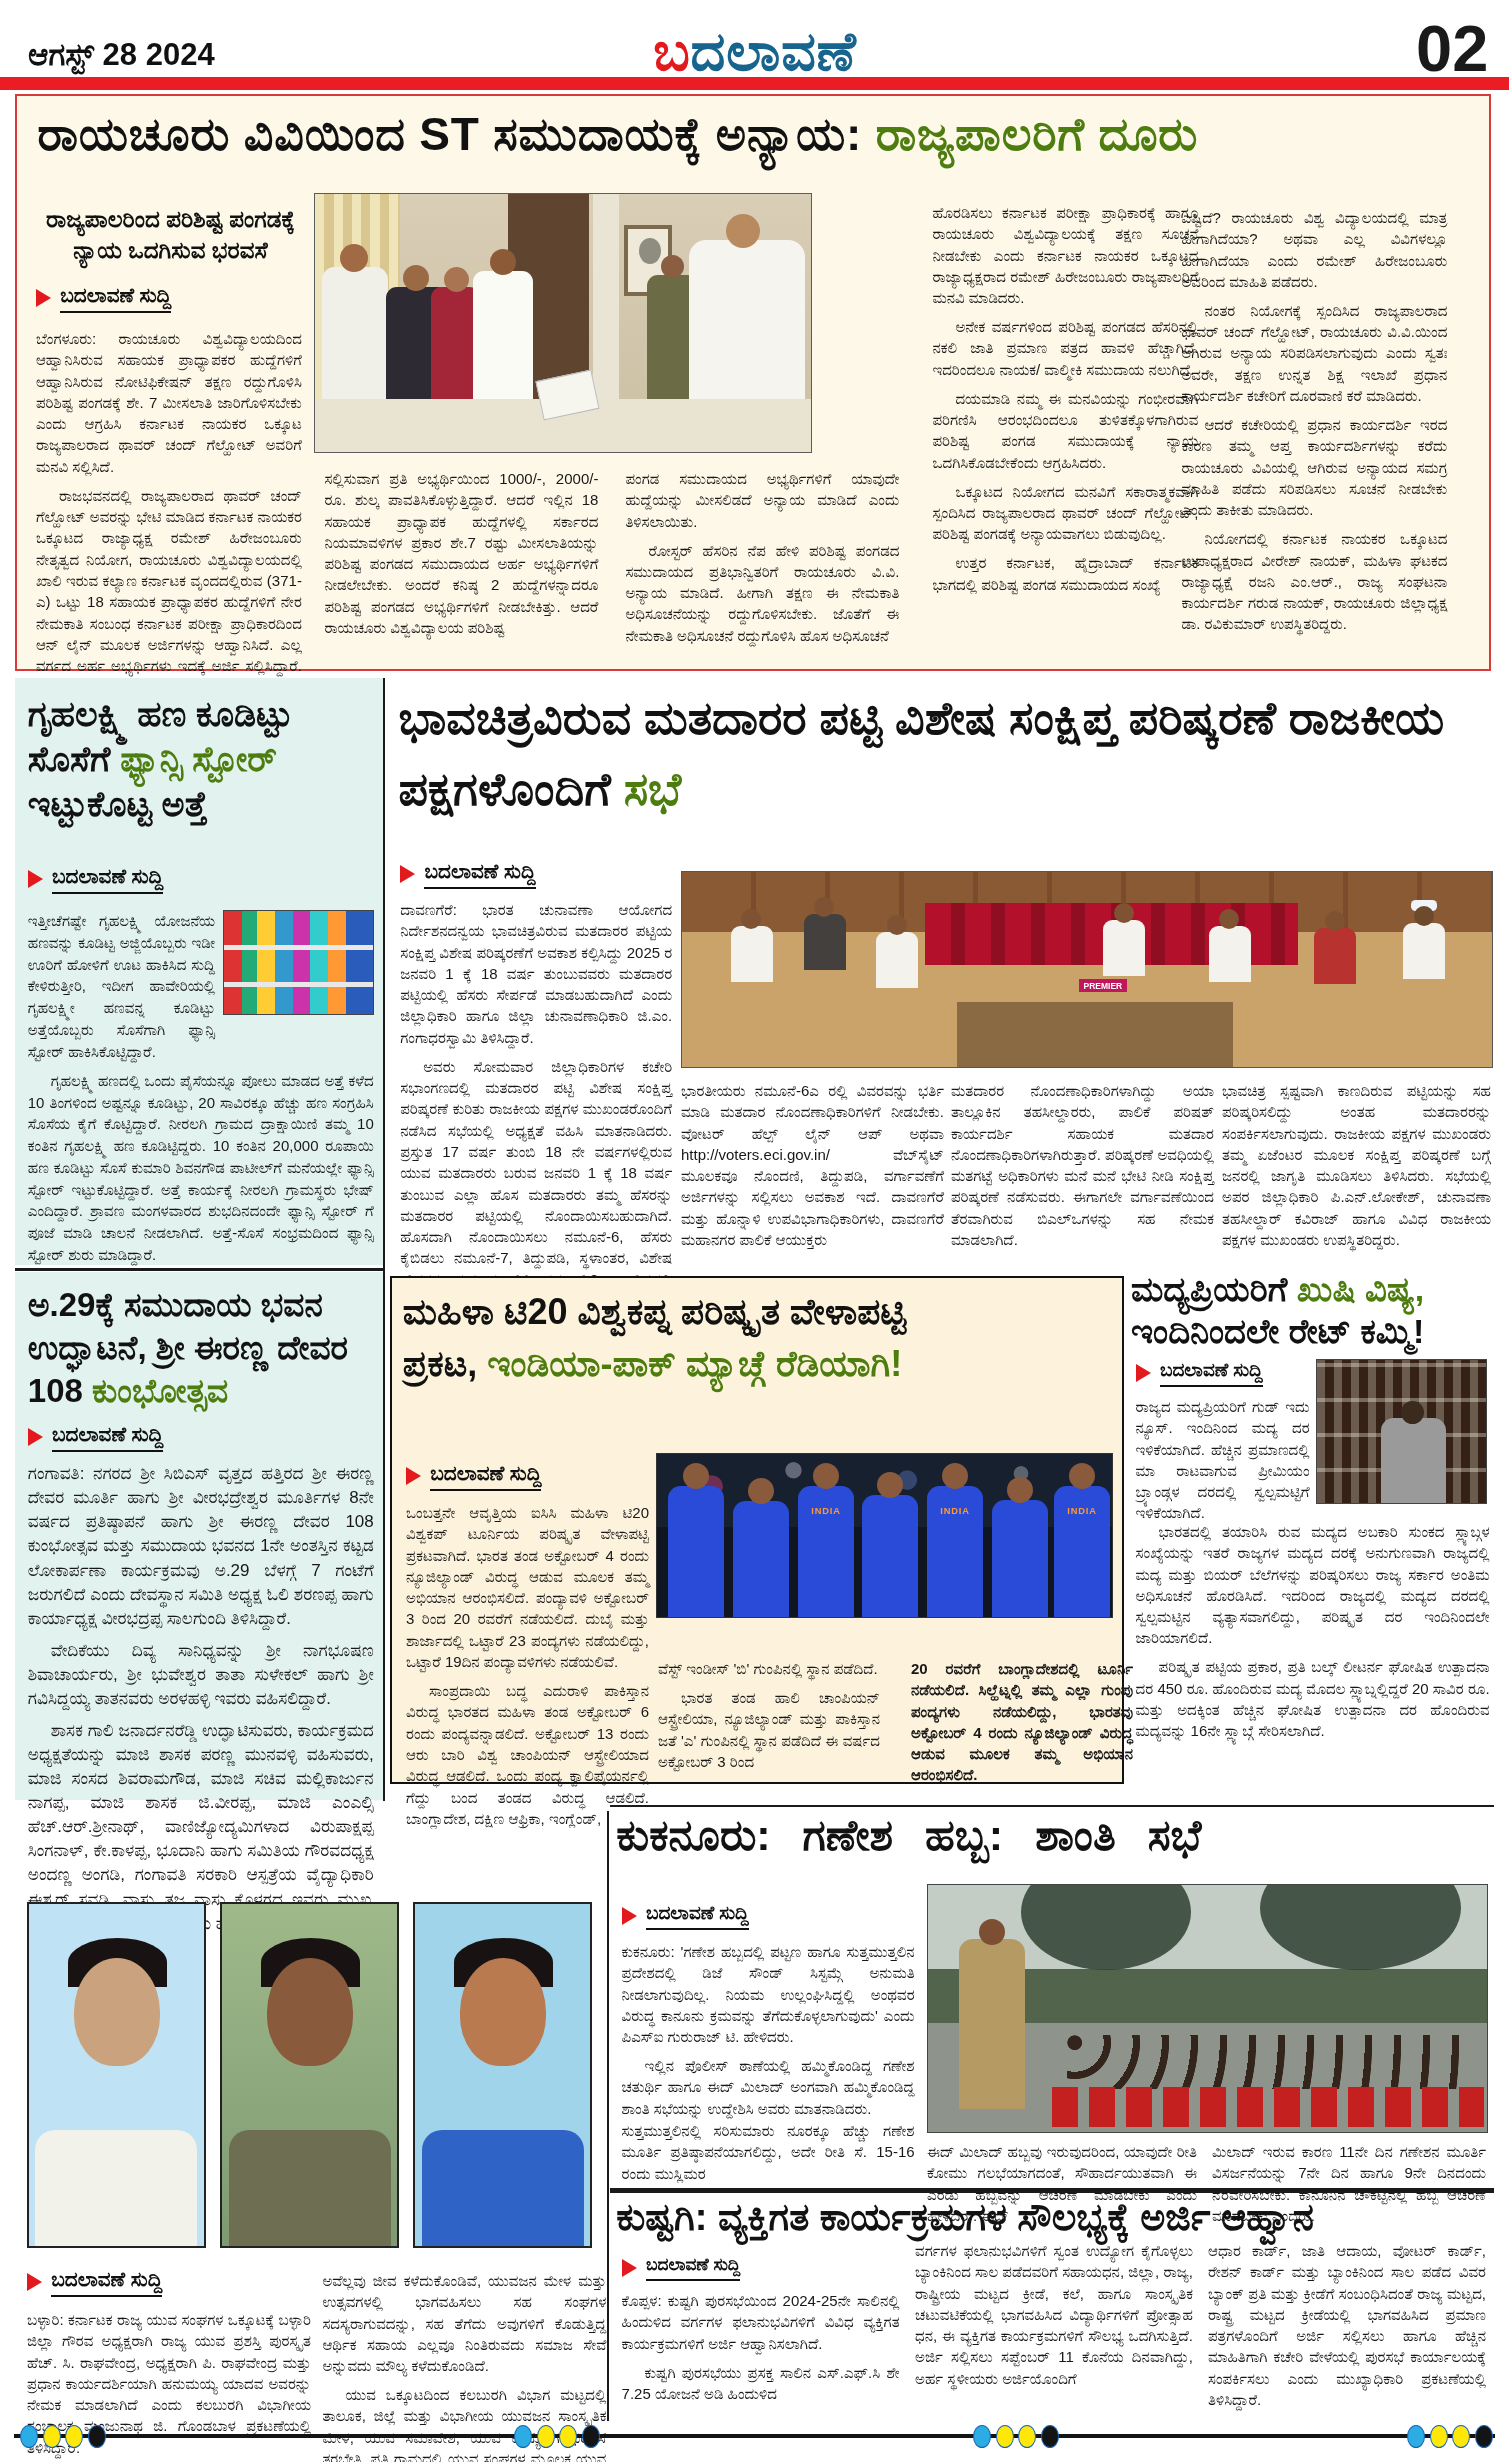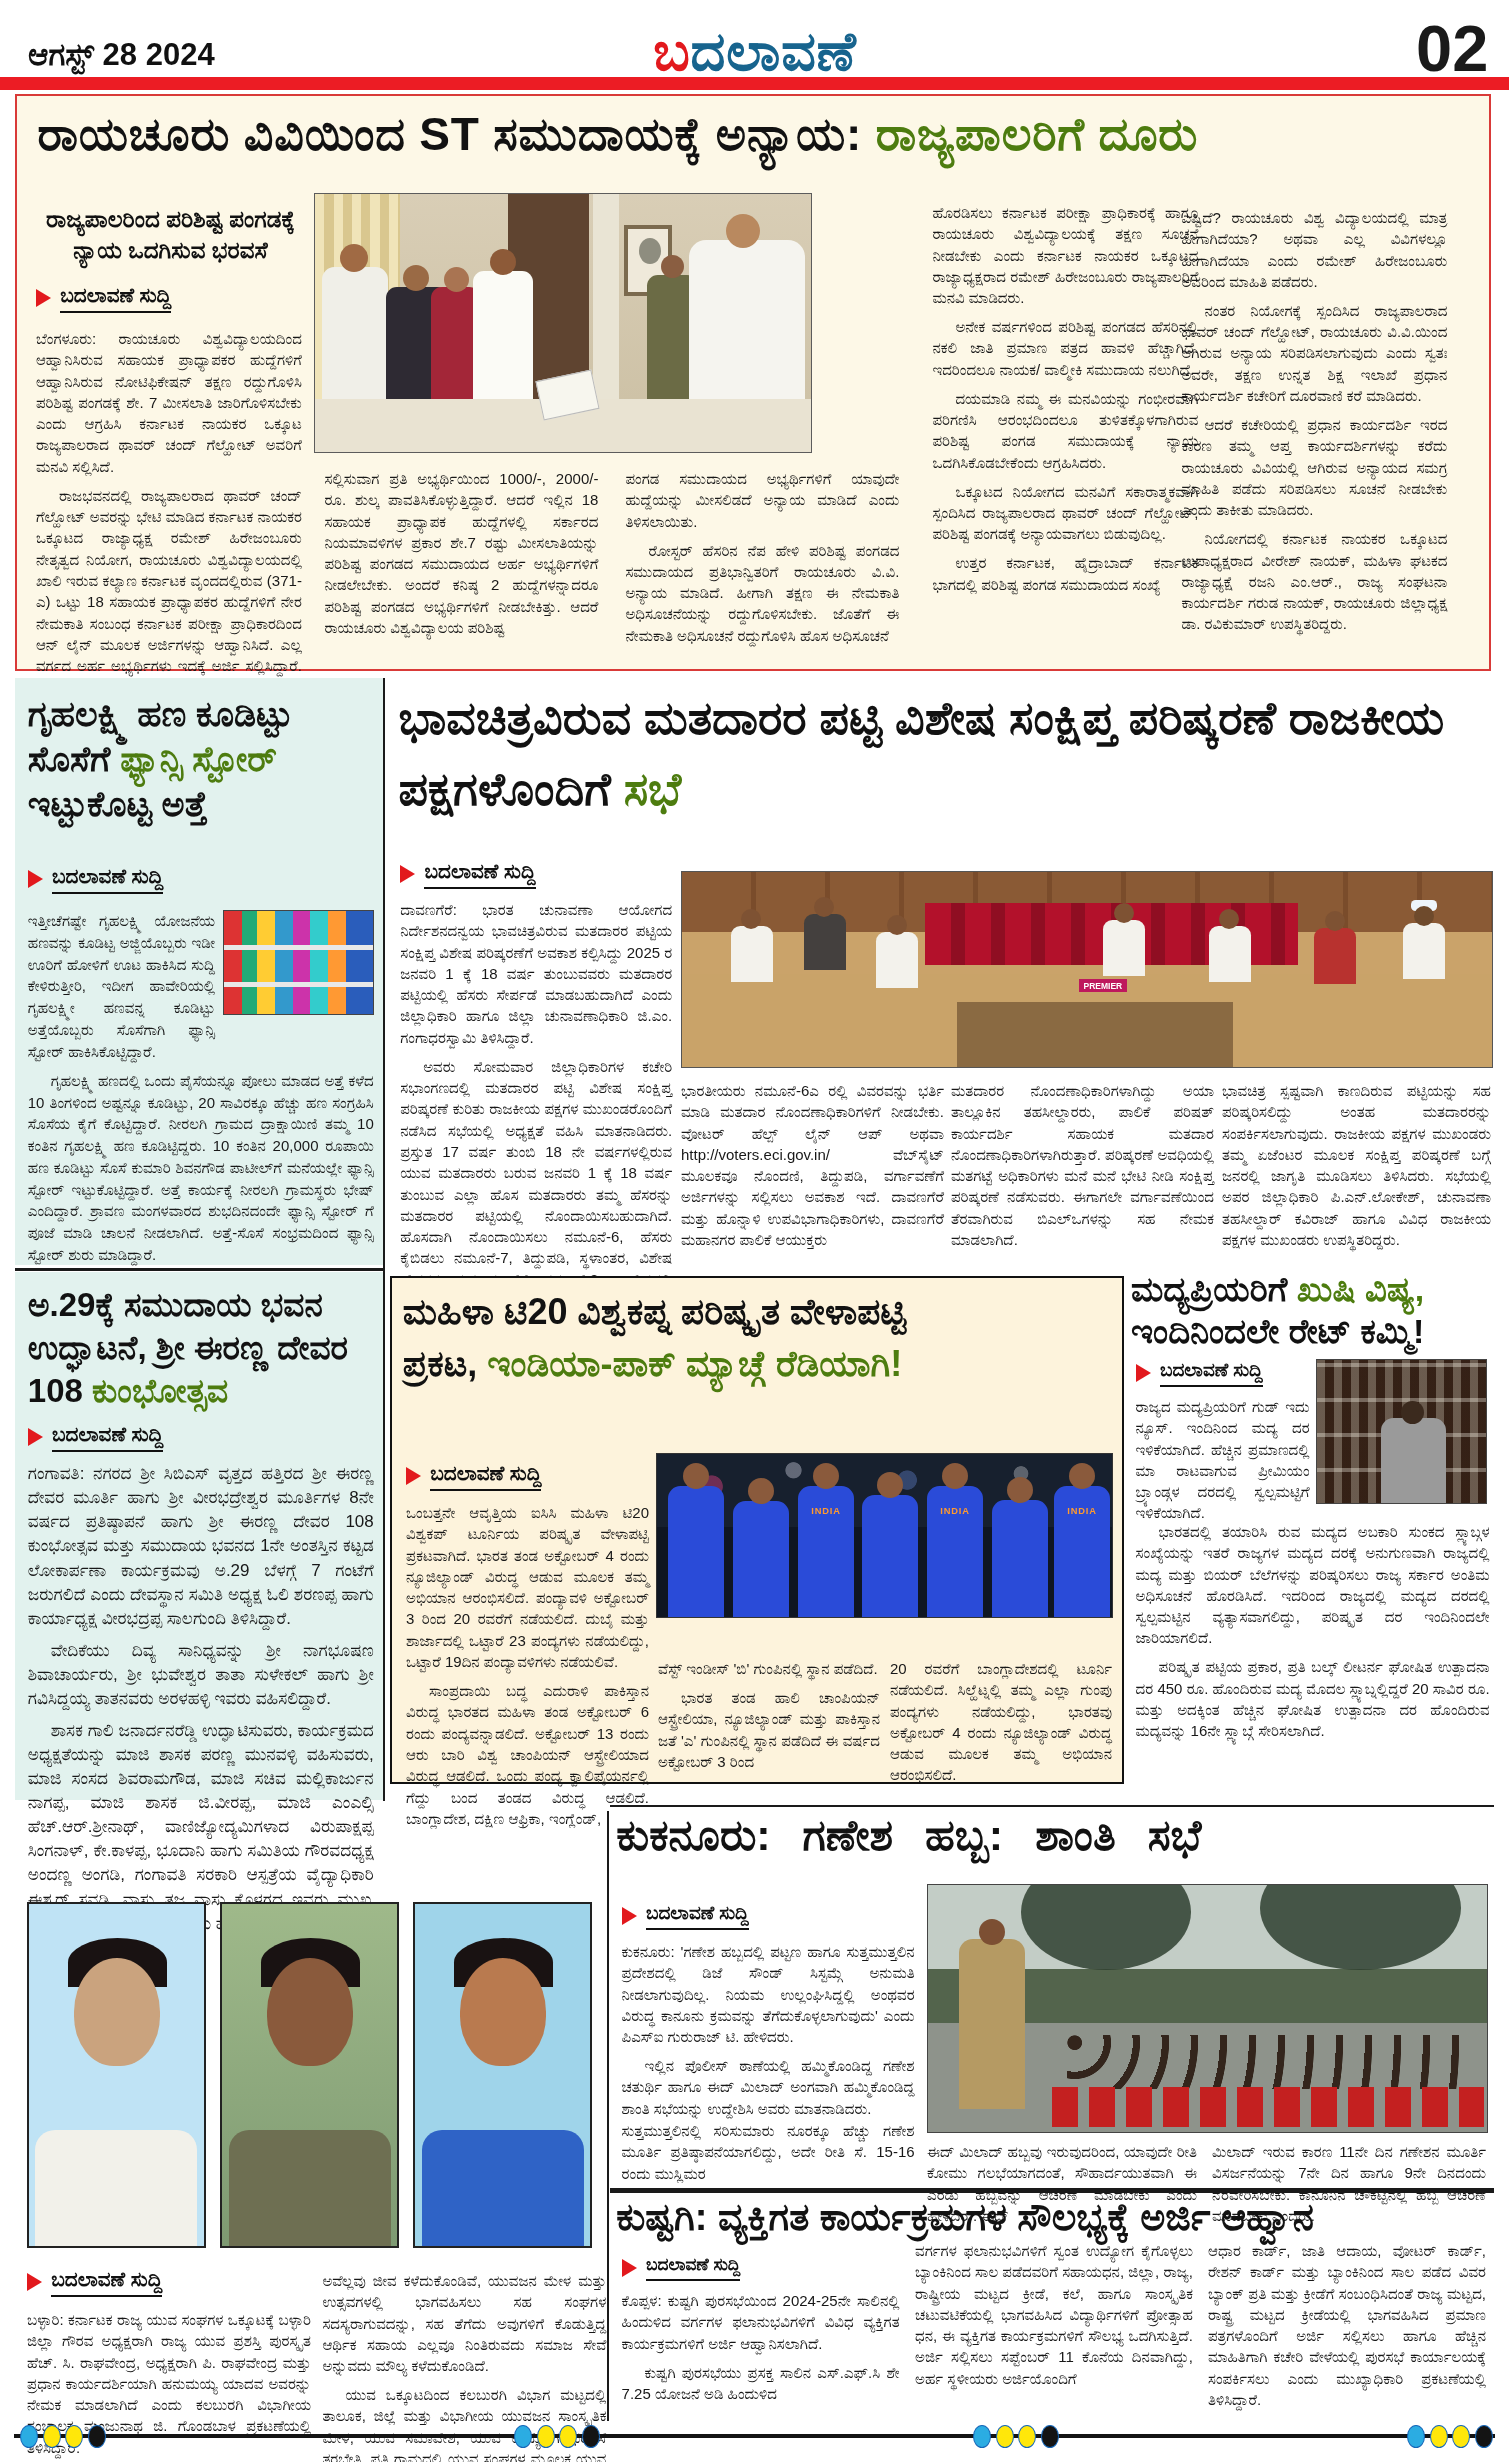--- a/index.html
+++ b/index.html
@@ -337,21 +337,21 @@
         </span>
       <span class="ck-player" style="left:397px;">
           <i></i>
           <b>INDIA</b>
         </span>
     </div>
     <div class="bodytxt cricket-undercol" style="left:266px; top:380px; height:120px;">
       <p class="first">ವೆಸ್ಟ್ ಇಂಡೀಸ್ 'ಬಿ' ಗುಂಪಿನಲ್ಲಿ ಸ್ಥಾನ ಪಡೆದಿದೆ.</p>
       <p>ಭಾರತ ತಂಡ ಹಾಲಿ ಚಾಂಪಿಯನ್ ಆಸ್ಟ್ರೇಲಿಯಾ, ನ್ಯೂಜಿಲ್ಯಾಂಡ್ ಮತ್ತು ಪಾಕಿಸ್ತಾನ ಜತೆ 'ಎ' ಗುಂಪಿನಲ್ಲಿ ಸ್ಥಾನ ಪಡೆದಿದೆ ಈ ವರ್ಷದ ಅಕ್ಟೋಬರ್ 3 ರಿಂದ</p>
     </div>
-    <div class="bodytxt cricket-undercol" style="left:498px; top:380px; height:120px;">
+    <div class="bodytxt cricket-undercol" style="left:519px; top:380px; height:120px;font-weight:bold;">
       <p class="first">20 ರವರೆಗೆ ಬಾಂಗ್ಲಾದೇಶದಲ್ಲಿ ಟೂರ್ನಿ ನಡೆಯಲಿದೆ. ಸಿಲ್ಹೆಟ್ನಲ್ಲಿ ತಮ್ಮ ಎಲ್ಲಾ ಗುಂಪು ಪಂದ್ಯಗಳು ನಡೆಯಲಿದ್ದು, ಭಾರತವು ಅಕ್ಟೋಬರ್ 4 ರಂದು ನ್ಯೂಜಿಲ್ಯಾಂಡ್ ವಿರುದ್ಧ ಆಡುವ ಮೂಲಕ ತಮ್ಮ ಅಭಿಯಾನ ಆರಂಭಿಸಲಿದೆ.</p>
     </div>
   </div>
 
   <div class="liquor">
     <div class="liquor-headline">
       <span>ಮದ್ಯಪ್ರಿಯರಿಗೆ </span><span class="red">ಖುಷಿ ವಿಷ್ಯ,</span><br>
       <span>ಇಂದಿನಿಂದಲೇ ರೇಟ್ ಕಮ್ಮಿ!</span>
     </div>
     <div class="byline" style="left:4.6px; top:93px; font-size:18.5px;">

